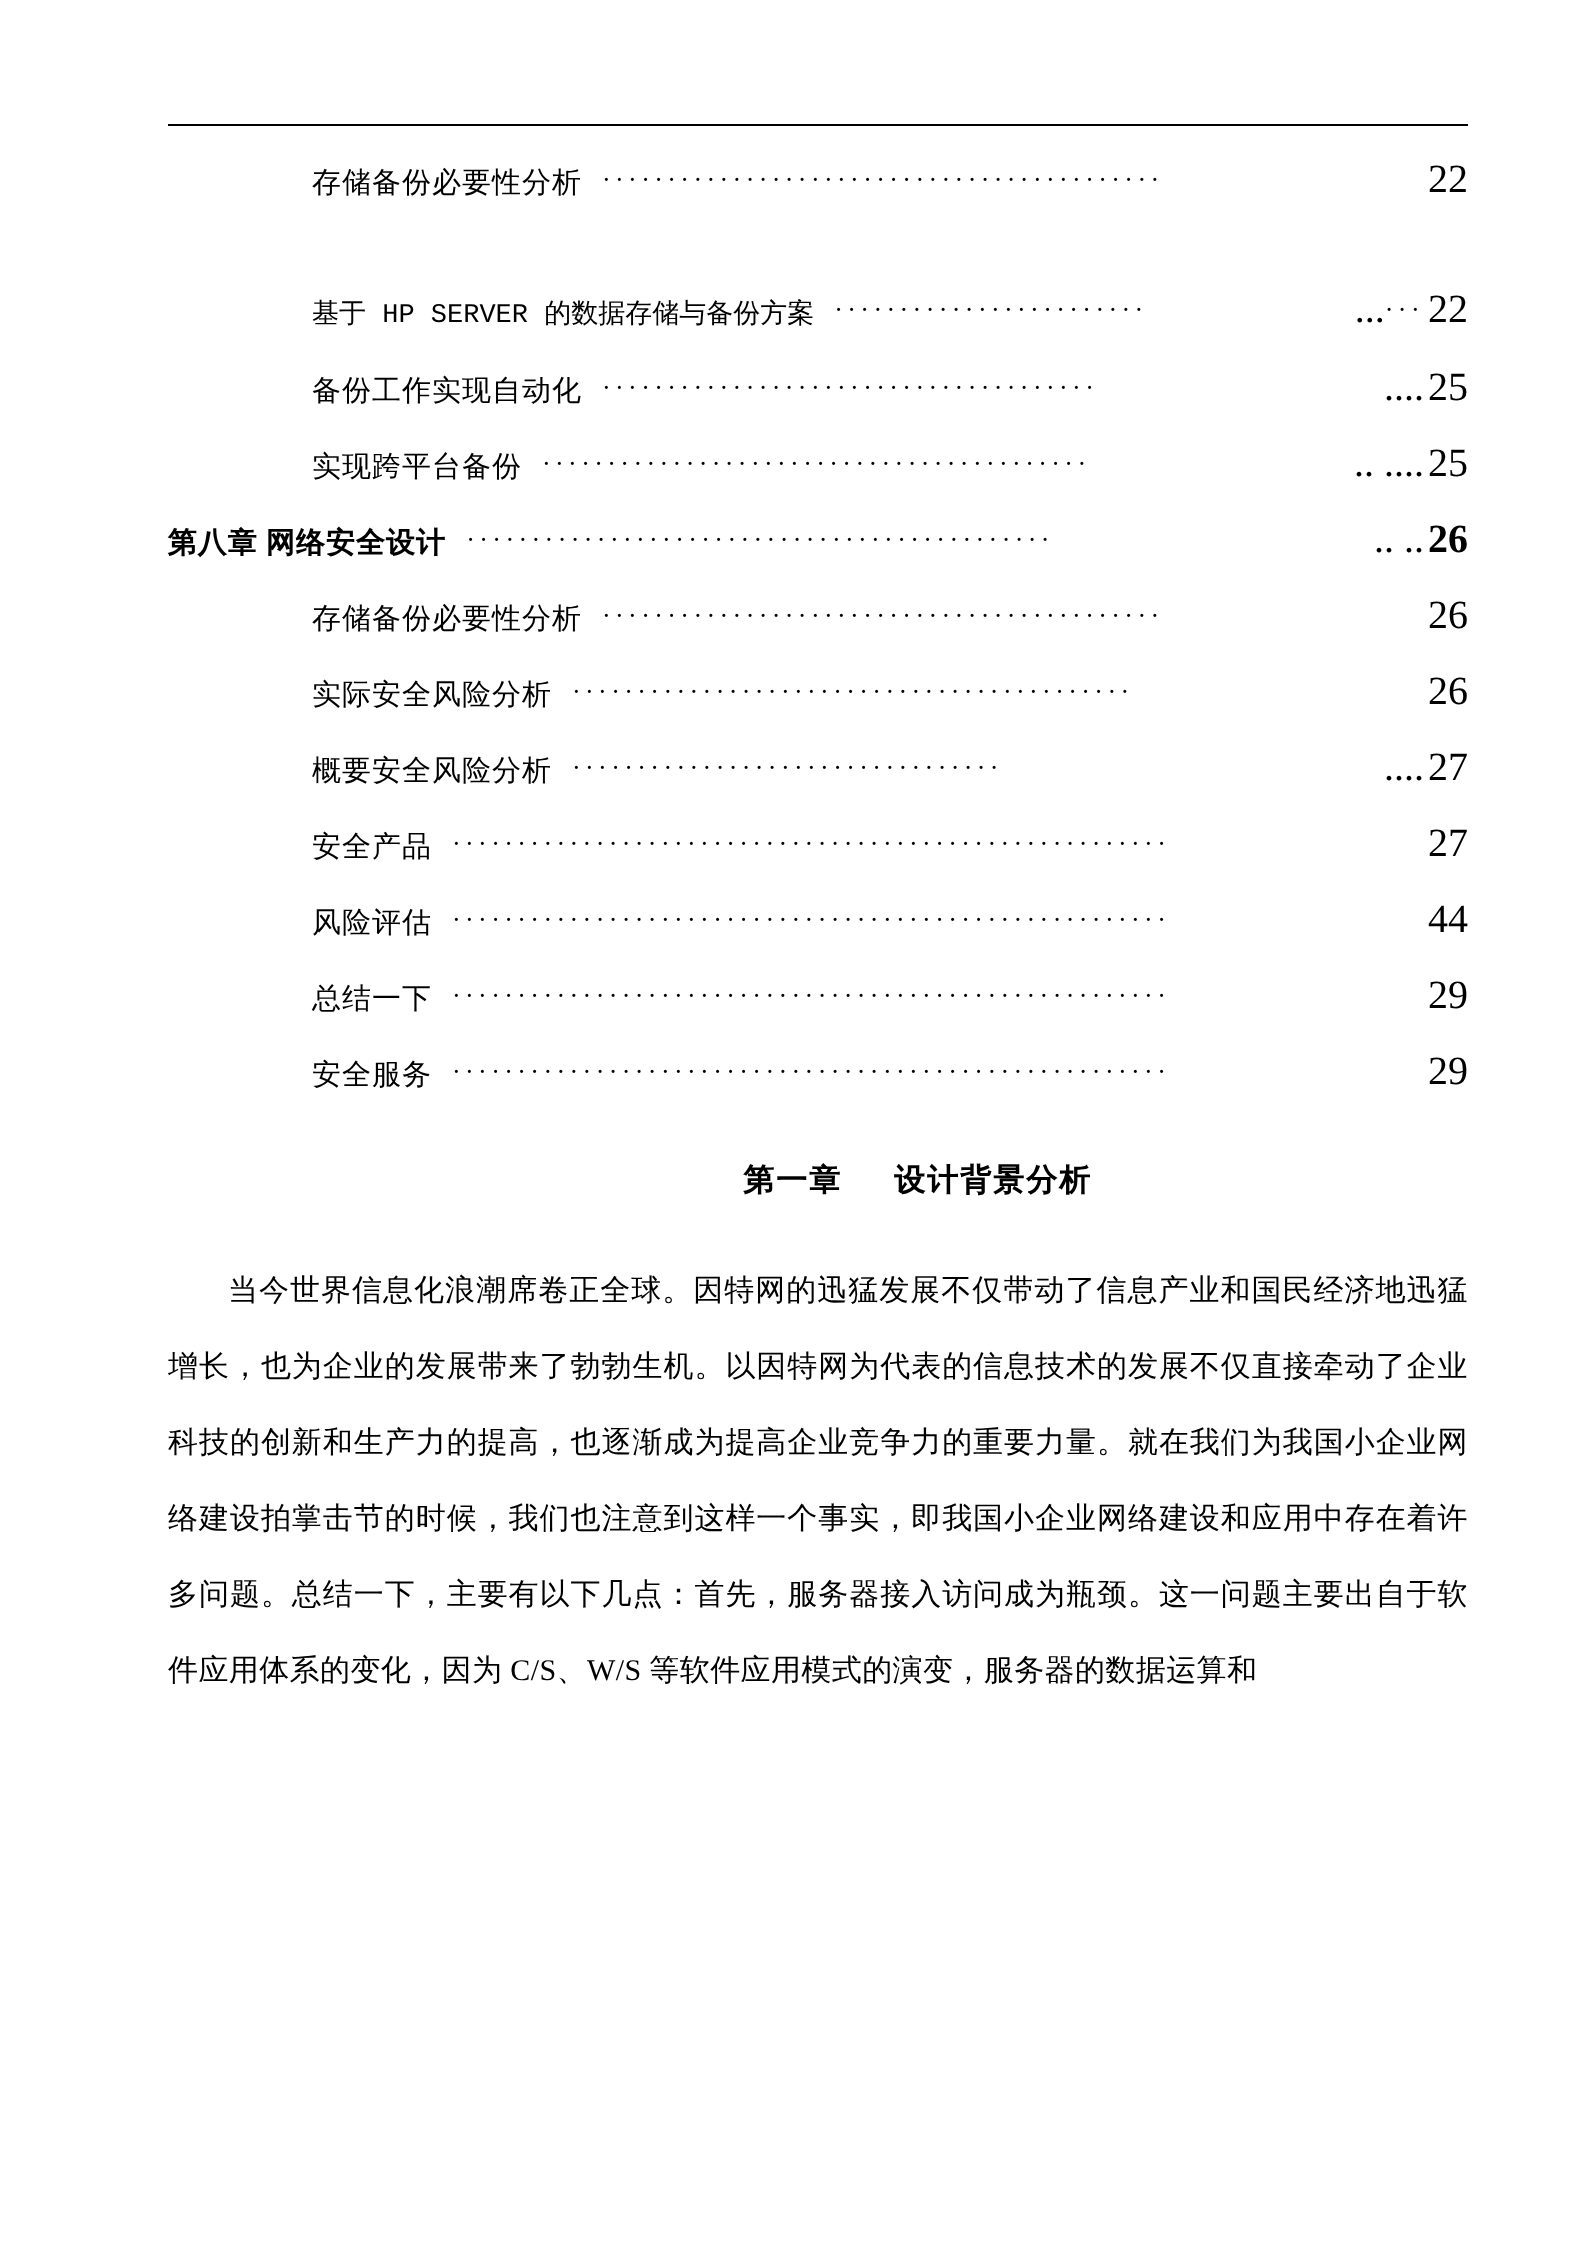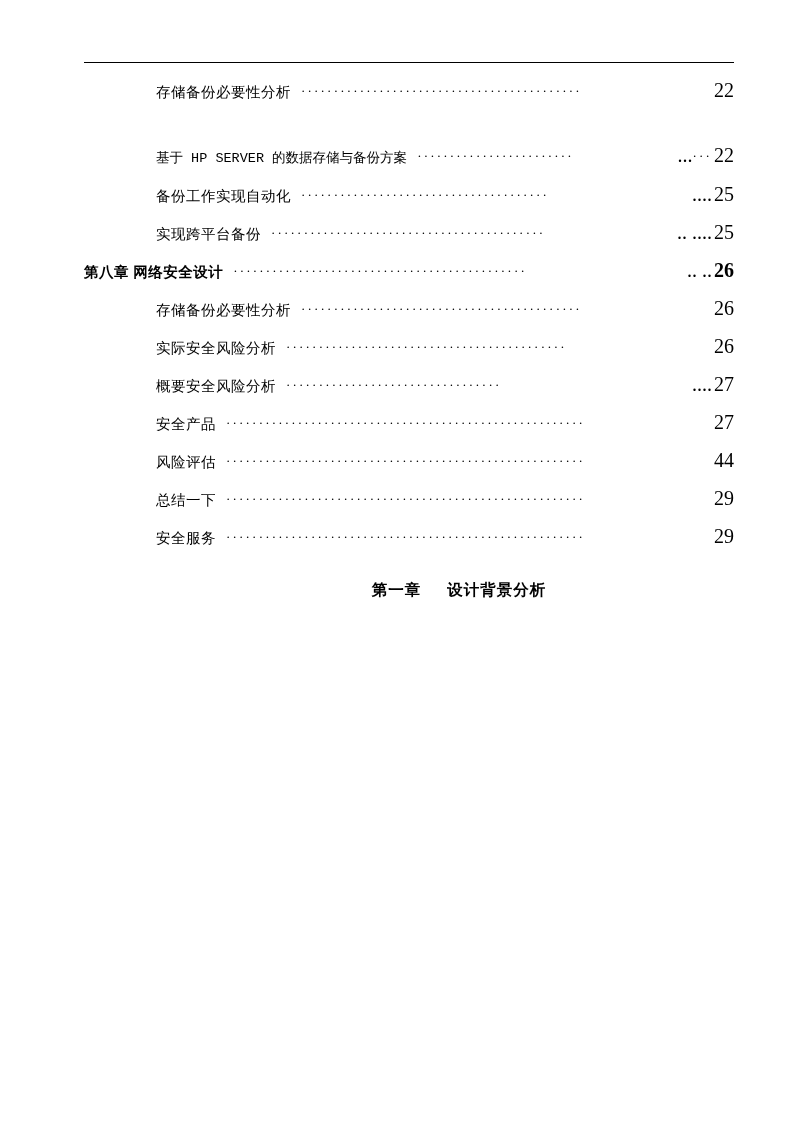--- a/index.html
+++ b/index.html
@@ -207,15 +207,16 @@
         <span class="toc-page">29</span>
       </div>
 
 
     </div>
 
     <div class="chapter-heading">
       <span>第一章</span><span class="ch-gap"></span><span>设计背景分析</span>
     </div>
 
+    <div class="body-para">当今世界信息化浪潮席卷正全球。因特网的迅猛发展不仅带动了信息产业和国民经济地迅猛增长，也为企业的发展带来了勃勃生机。以因特网为代表的信息技术的发展不仅直接牵动了企业科技的创新和生产力的提高，也逐渐成为提高企业竞争力的重要力量。就在我们为我国小企业网络建设拍掌击节的时候，我们也注意到这样一个事实，即我国小企业网络建设和应用中存在着许多问题。总结一下，主要有以下几点：首先，服务器接入访问成为瓶颈。这一问题主要出自于软件应用体系的变化，因为 C/S、W/S 等软件应用模式的演变，服务器的数据运算和</div>
 
   </div>
 </div>
 
 </body></html>

